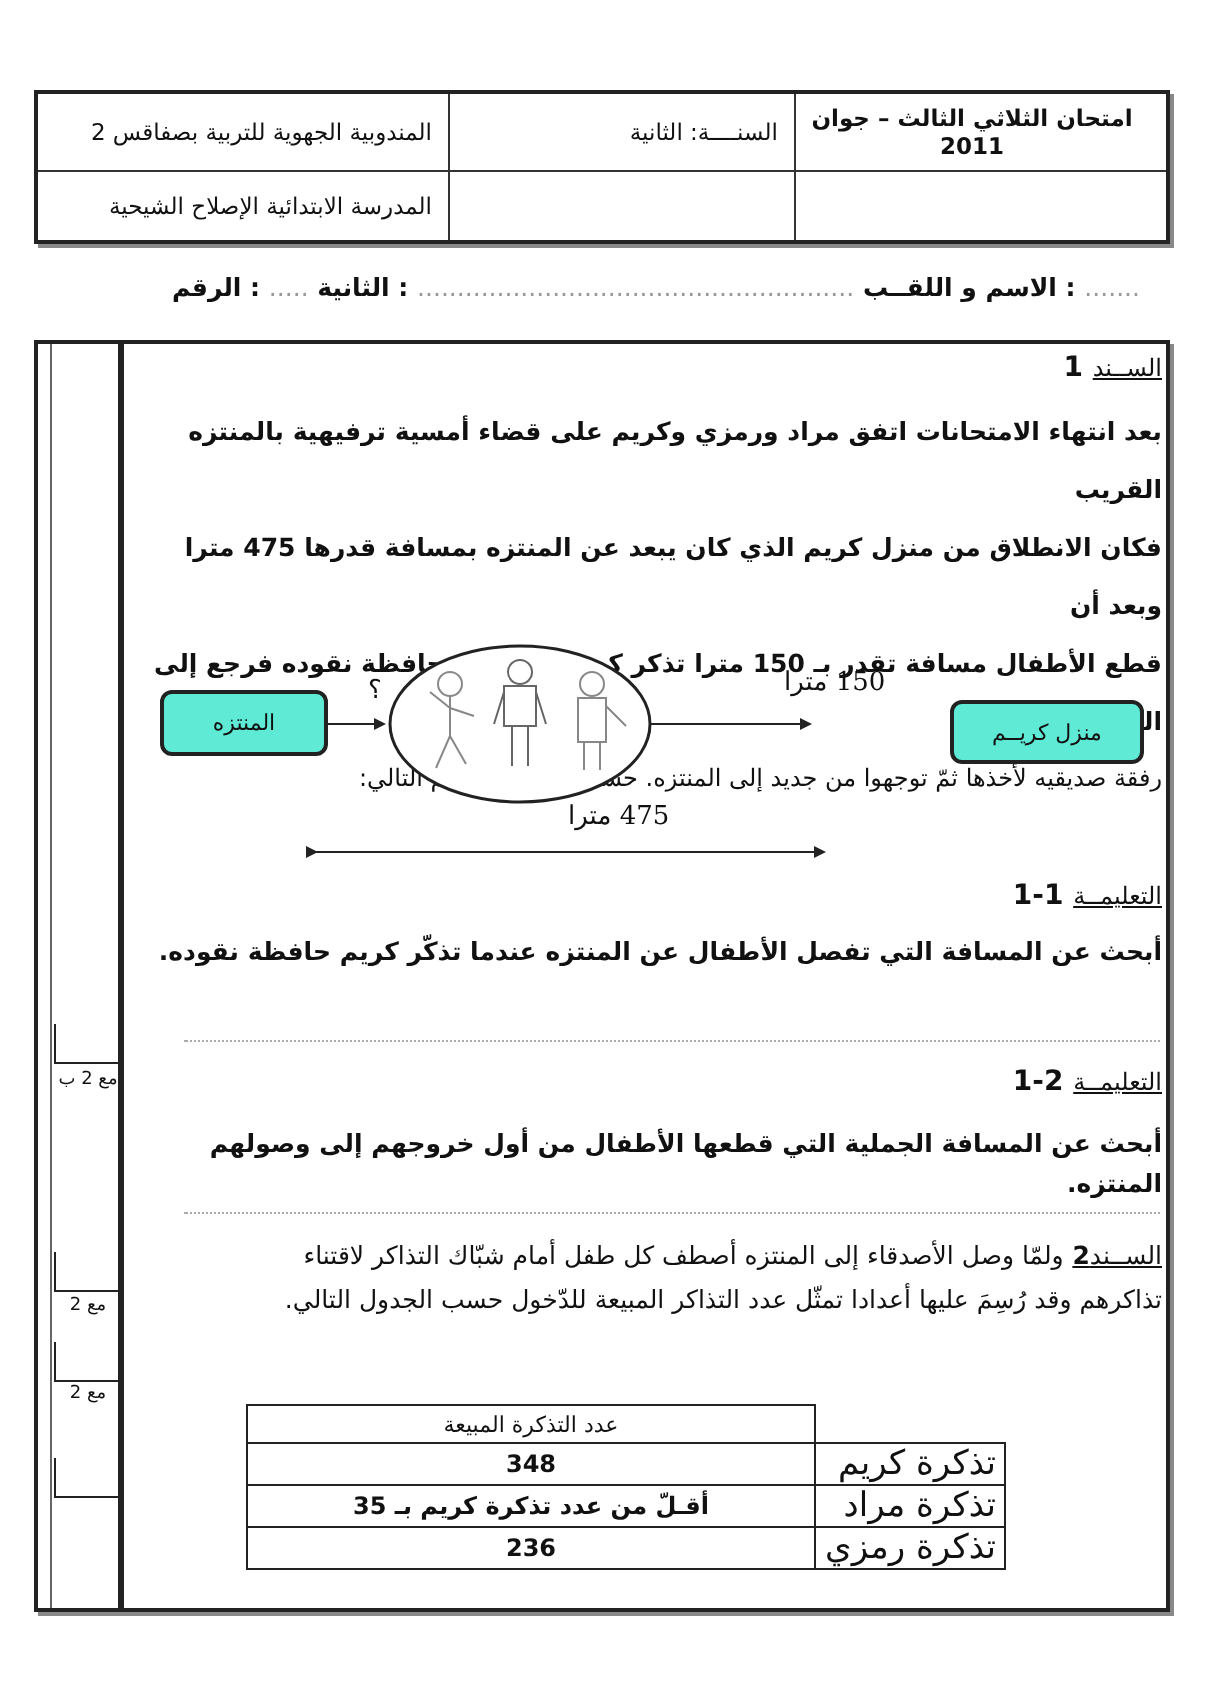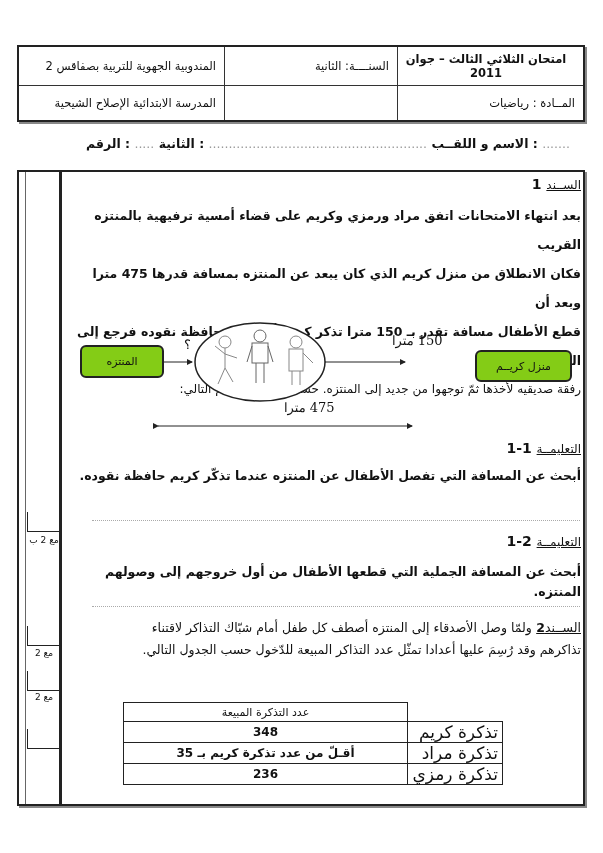--- a/index.html
+++ b/index.html
@@ -31,42 +31,41 @@
   .mark-lbl { position:absolute; left:28px; width:32px; font-size:9px; text-align:center; direction:rtl; }
 
   .content { position:absolute; left:66px; width:515px; direction:rtl; text-align:right; }
   .para { font-size:12.5px; font-weight:bold; line-height:29px; }
   .heading { font-size:14px; font-weight:bold; }
   .heading .u { text-decoration:underline; font-weight:normal; font-size:12px; }
   .sep { position:absolute; left:92px; width:488px; border-top:1px dotted #aaa; height:0; }
 
   
   .dbox { position:absolute; border:2px solid #222; border-radius:6px; box-sizing:border-box;
-          display:flex; align-items:center; justify-content:center; font-size:11px; direction:rtl; background:#84cc16; }
+          display:flex; align-items:center; justify-content:center; font-size:11px; direction:rtl; background:#5eead4; }
   .lbl { position:absolute; font-family:"DejaVu Serif", serif; font-size:13px; direction:rtl; white-space:nowrap; }
 
   
   #tbl { position:absolute; left:123px; top:702px; border-collapse:collapse; font-size:12px; direction:rtl; }
   #tbl td { box-sizing:border-box; height:19px; padding:0 4px; }
   #tbl td.val { border:1.5px solid #222; text-align:center; width:284px; font-weight:bold; }
   #tbl td.hd { border:1.5px solid #222; text-align:center; font-weight:normal; font-size:11px; }
   #tbl td.rowh { border:1.5px solid #222; text-align:right; width:95px; font-size:17px; }
   #tbl td.blank { border:none; border-bottom:1.5px solid #222; }
 </style>
 </head>
 <body>
 
 <div id="hdr" class="abs">
   <div class="vline" style="left:205px;"></div>
   <div class="vline" style="left:378px;"></div>
   <div class="hline"></div>
   <div class="cell c1 bold">امتحان الثلاثي الثالث – جوان 2011</div>
   <div class="cell c2">السنــــة:  الثانية</div>
   <div class="cell c3">المندوبية الجهوية للتربية بصفاقس 2</div>
-  <div class="cell c4">المــادة :    رياضيات</div>
   <div class="cell c6">المدرسة الابتدائية الإصلاح الشيحية</div>
 </div>
 
 <div id="idline" class="abs">
   <span class="dots">.......</span>
   <span>: الاسم و اللقــب</span>
   <span class="dots">.......................................................</span>
   <span>: الثانية</span>
   <span class="dots">.....</span>
   <span>: الرقم</span>

